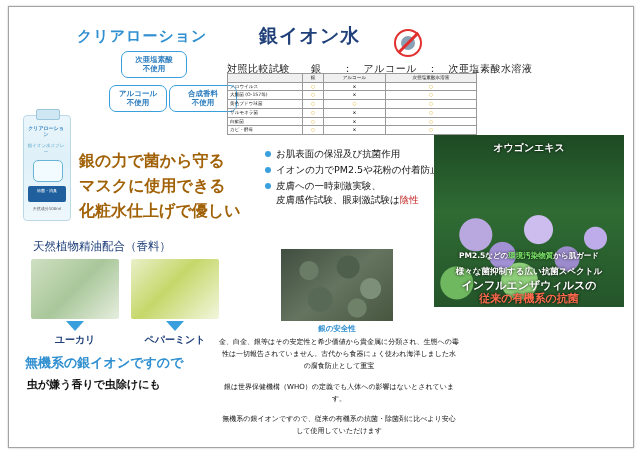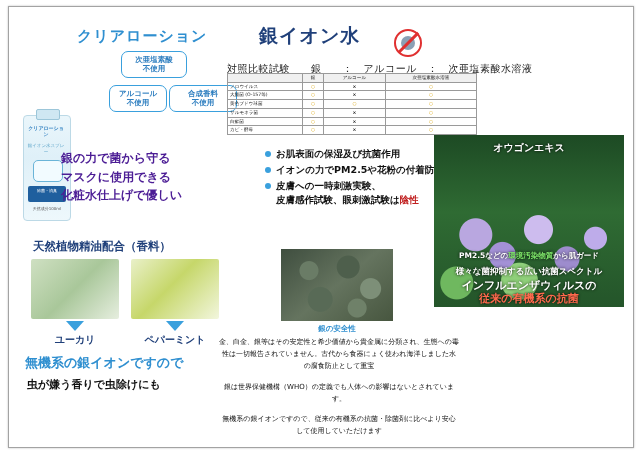--- a/index.html
+++ b/index.html
@@ -58,22 +58,22 @@
     position:absolute;left:4px;top:70px;width:38px;height:16px;
     background:#1f5f9e;border-radius:2px;
   }
   .bottle .bar span{
     display:block;color:#fff;font-size:4px;text-align:center;line-height:1.35;padding-top:2px;
   }
   .bottle .foot{
     position:absolute;left:4px;top:90px;width:38px;font-size:4px;color:#555;text-align:center;
   }
   .left-lines{
-    position:absolute;left:52px;top:142px;width:180px;
-    font-size:12px;line-height:1.55;color:#4c1d95;font-weight:bold;
+    position:absolute;left:70px;top:142px;width:180px;
+    font-size:16px;line-height:1.55;color:#a16207;font-weight:bold;
   }
   
   .ion-title{
     position:absolute;left:250px;top:16px;
     font-size:19px;font-weight:bold;color:#20407a;letter-spacing:1px;
   }
   .no-virus{
     position:absolute;left:385px;top:22px;width:30px;height:30px;
   }
   .no-virus .circ{
@@ -97,21 +97,21 @@
   }
   .cmp-table th,.cmp-table td{
     border:.6px solid #9a9a9a;padding:1px 2px;text-align:center;line-height:1.25;
   }
   .cmp-table th{background:#f0f0f0;font-weight:normal;}
   .cmp-table td.rowh{text-align:left;width:70px;}
   .mark-o{color:#d8a100;font-weight:bold;}
   .mark-x{color:#222;font-weight:bold;}
   .bullets{
     position:absolute;left:216px;top:130px;width:205px;
-    font-size:9.5px;line-height:1.5;color:#111;font-weight:bold;
+    font-size:9.5px;line-height:1.5;color:#111;font-weight:normal;
   }
   .bullets li{margin-bottom:2px;list-style:none;position:relative;padding-left:11px;}
   .bullets li:before{
     content:"";position:absolute;left:0;top:4px;width:6px;height:6px;border-radius:50%;
     background:#3aa0dd;
   }
   .neg{color:#c02020;}
   
   .ougon{
     position:absolute;left:425px;top:128px;width:190px;height:172px;
@@ -142,21 +142,21 @@
     position:absolute;left:0;top:131px;width:190px;text-align:center;
     font-size:8.5px;font-weight:bold;color:#fff;text-shadow:0 0 3px #000;
   }
   .ougon .l3{
     position:absolute;left:0;top:145px;width:190px;text-align:center;
     font-size:11px;font-weight:bold;color:#fff;text-shadow:0 0 3px #000;line-height:1.15;
   }
   .ougon .l3 em{font-style:normal;color:#ff6a4d;}
   
   .oil-title{
-    position:absolute;left:24px;top:232px;font-size:11.5px;font-weight:bold;color:#20407a;
+    position:absolute;left:24px;top:232px;font-size:11.5px;font-weight:normal;color:#20407a;
   }
   .leafbox{
     position:absolute;top:252px;width:88px;height:60px;border-radius:2px;overflow:hidden;
     background:#eaf2e4;
   }
   .leafbox.b1{left:22px;background:linear-gradient(135deg,#cfe0c2 0%,#a9c79a 50%,#e6eedf 100%);}
   .leafbox.b2{left:122px;background:linear-gradient(135deg,#e9f0c9 0%,#c6d76a 45%,#f2f6dd 100%);}
   .arrow{
     position:absolute;top:314px;width:0;height:0;
     border-left:9px solid transparent;border-right:9px solid transparent;

